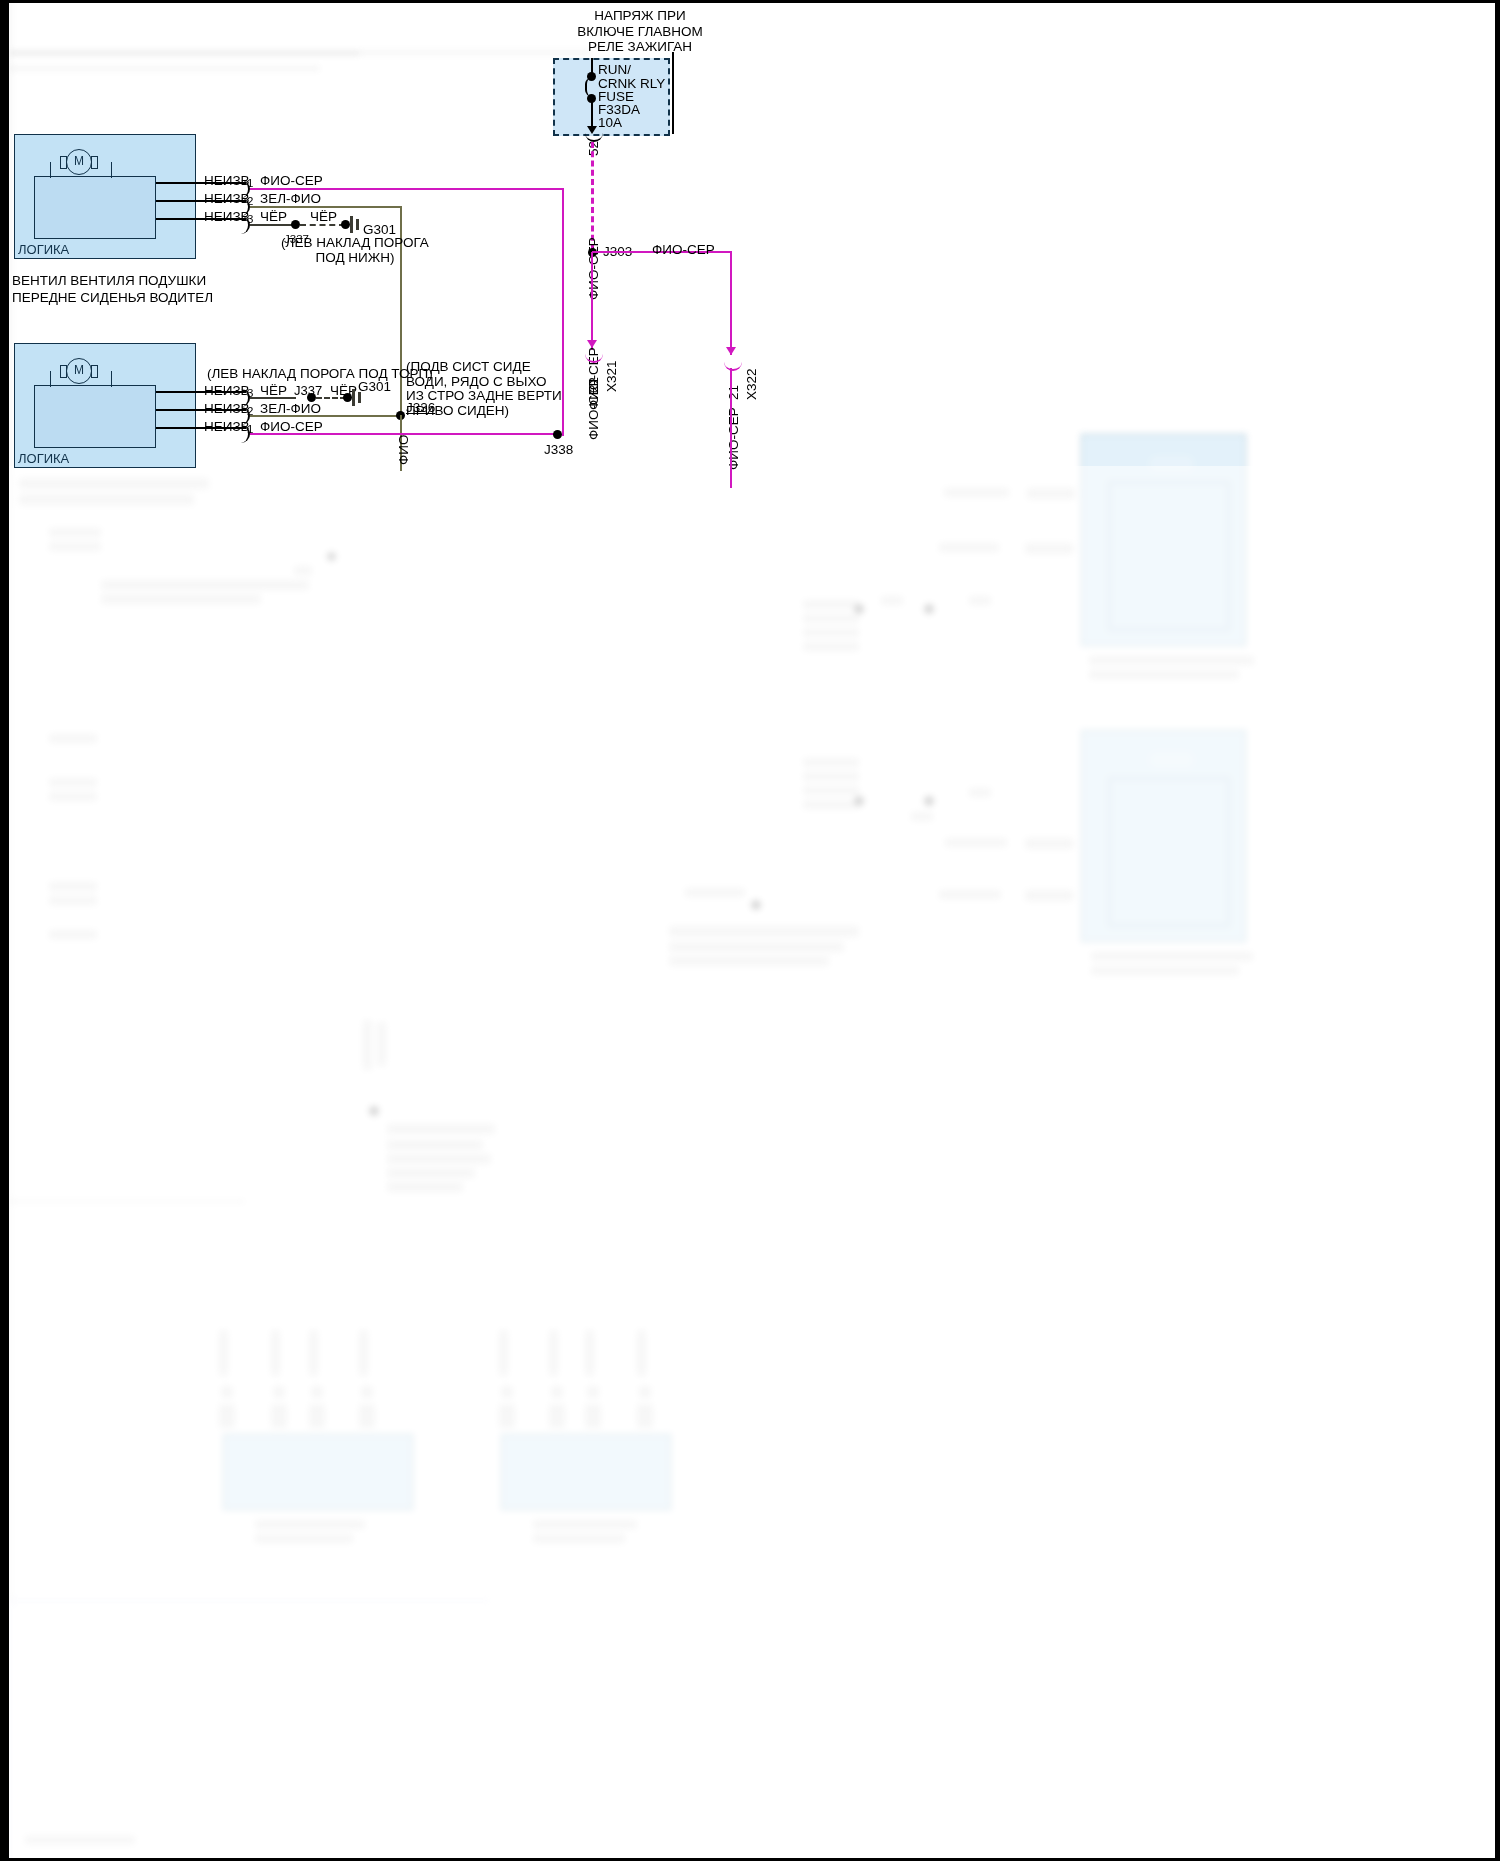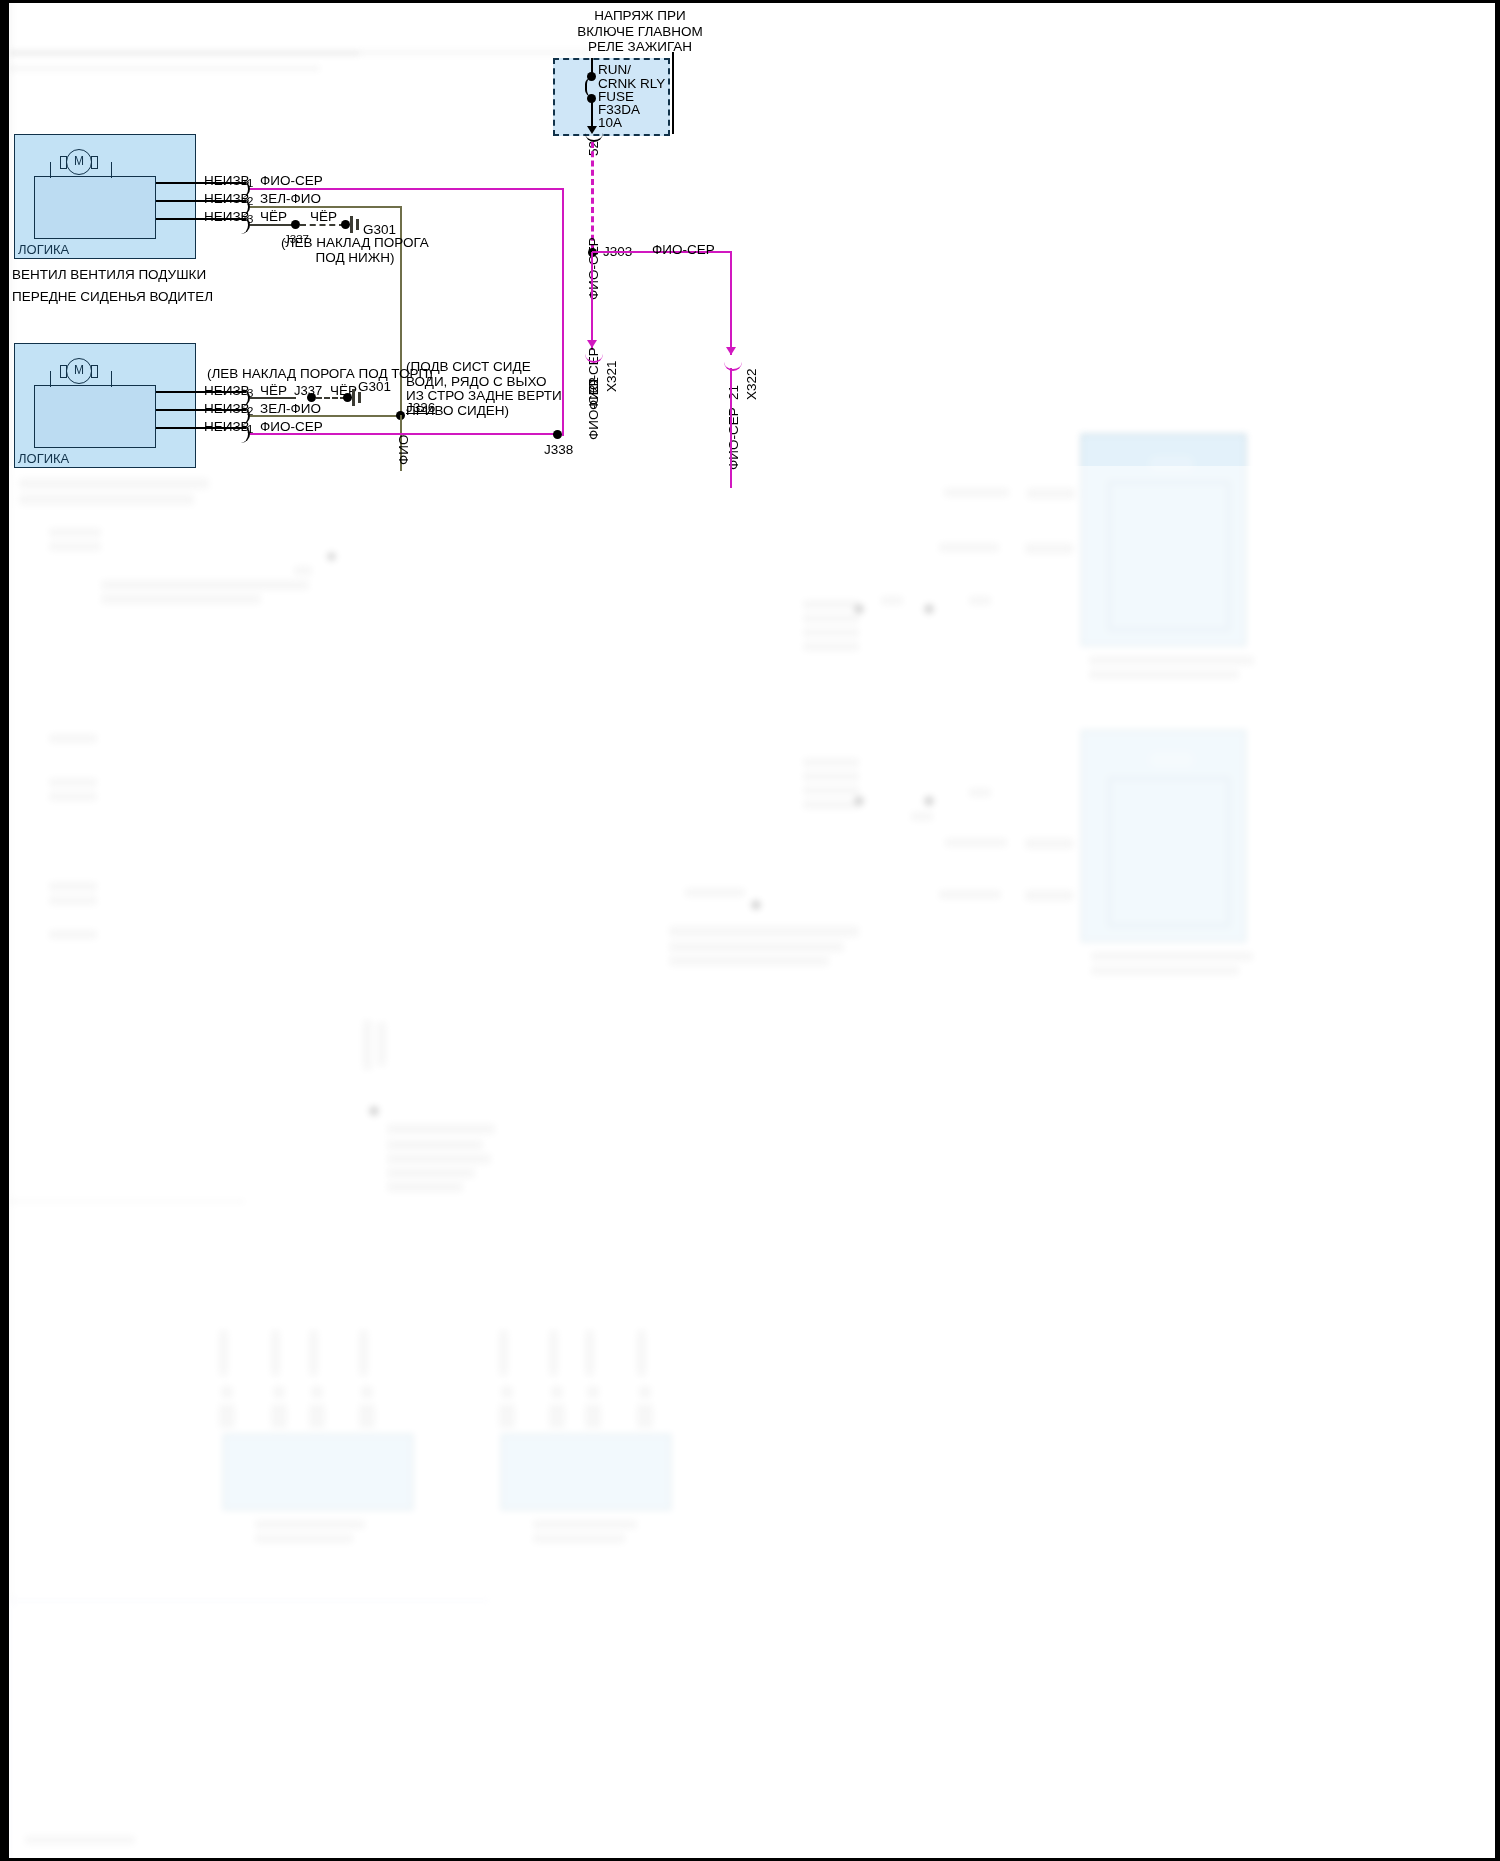--- a/index.html
+++ b/index.html
@@ -259,21 +259,21 @@
   <div class="w wv" style="left:730px;top:368px;height:120px;border-color:#d118c0;"></div>
 
   <div class="modouter" style="left:14px;top:134px;width:182px;height:125px;"></div>
   <div class="modinner" style="left:34px;top:176px;width:122px;height:63px;"></div>
   <div class="motor" style="left:66px;top:149px;">M</div>
   <div class="mwire" style="left:50px;top:162px;width:18px;height:16px;border-right:none;border-top:none;"></div>
   <div class="mwire" style="left:92px;top:162px;width:20px;height:16px;border-left:none;border-top:none;"></div>
   <div class="mnub" style="left:60px;top:156px;width:7px;height:13px;"></div>
   <div class="mnub" style="left:91px;top:156px;width:7px;height:13px;"></div>
   <div class="lbl" style="left:18px;top:242px;font-size:13px;color:#11324a;">ЛОГИКА</div>
-  <div class="lbl" style="left:12px;top:264px;line-height:22px;">ВЕНТИЛ ВЕНТИЛЯ ПОДУШКИ
+  <div class="lbl" style="left:12px;top:272px;line-height:17px;">ВЕНТИЛ ВЕНТИЛЯ ПОДУШКИ
 ПЕРЕДНЕ СИДЕНЬЯ ВОДИТЕЛ</div>
 
   <div class="w wh" style="left:156px;top:182px;width:90px;border-color:#000;"></div>
   <div class="w wh" style="left:156px;top:200px;width:90px;border-color:#000;"></div>
   <div class="w wh" style="left:156px;top:218px;width:90px;border-color:#000;"></div>
   <div class="w wv" style="left:156px;top:182px;height:0;border-color:#000;"></div>
 
   <div class="lbl" style="left:204px;top:173px;">НЕИЗВ</div>
   <div class="lbl xs" style="left:247px;top:176px;">1</div>
   <div class="lbl" style="left:260px;top:173px;">ФИО-СЕР</div>

